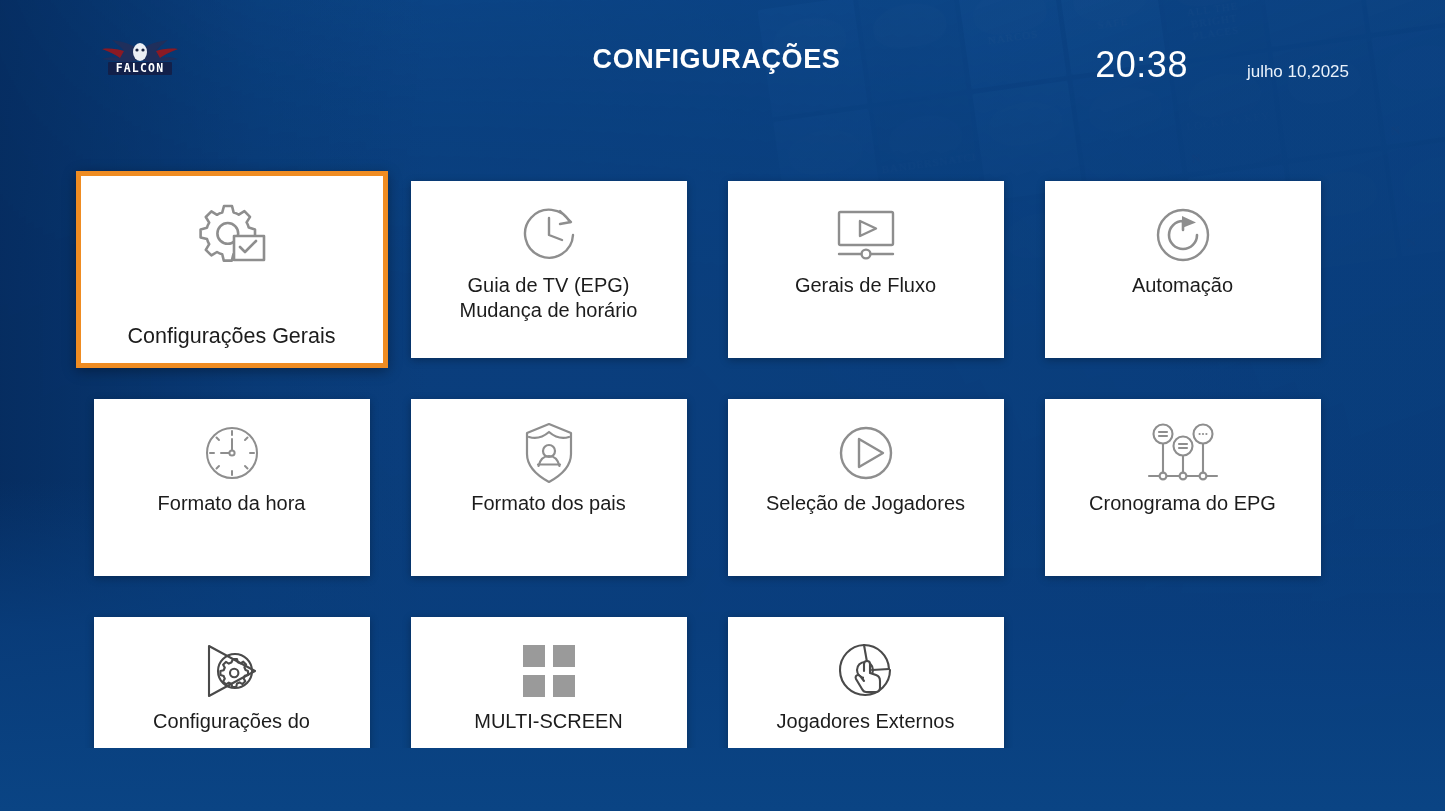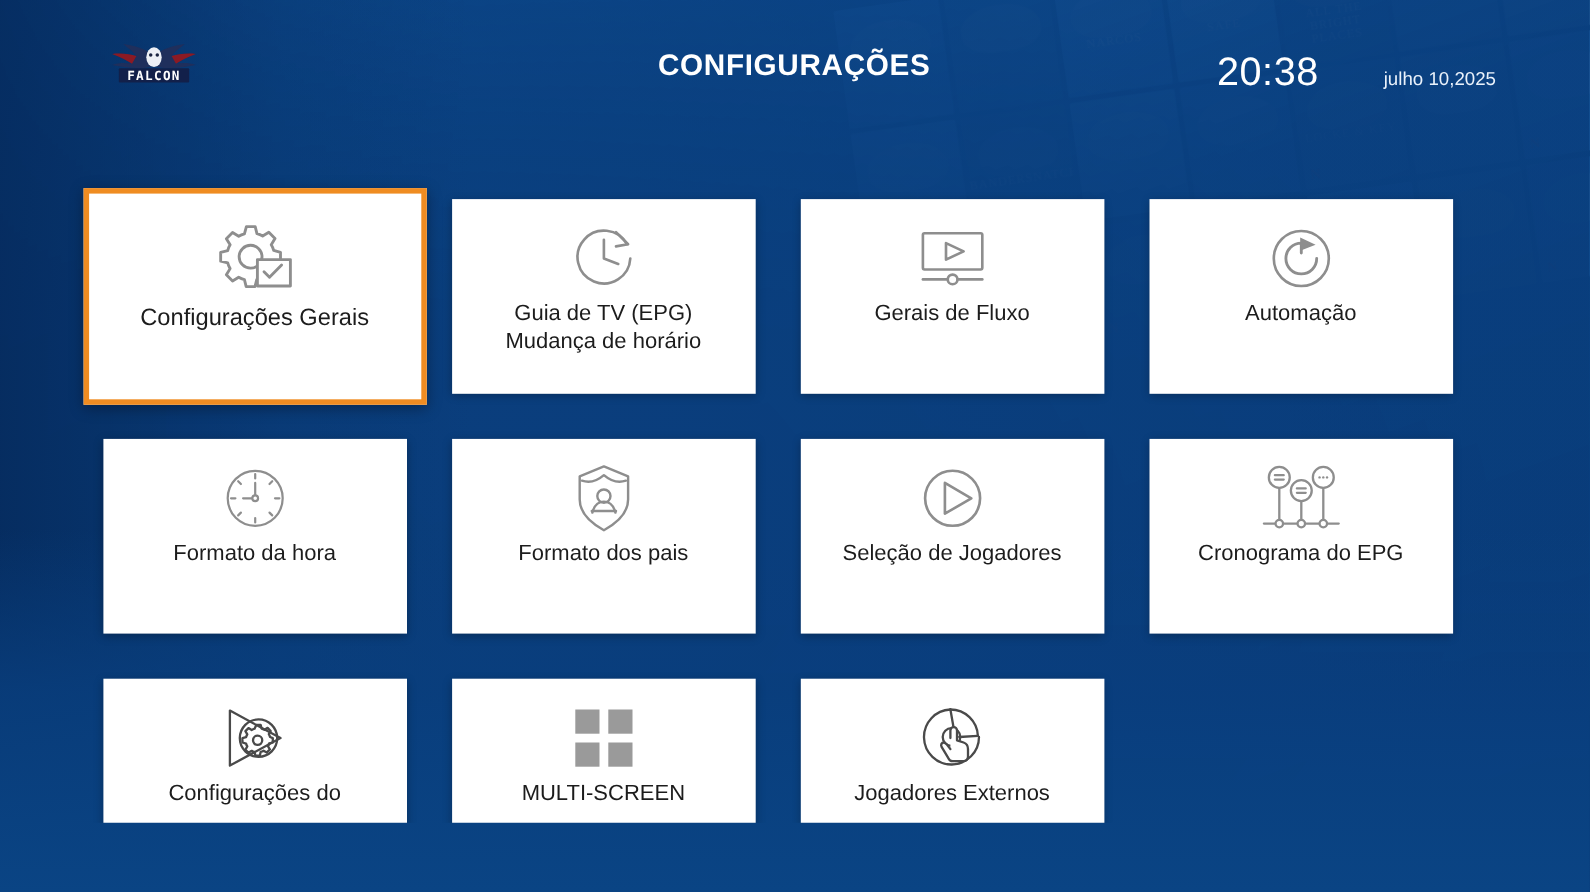--- a/index.html
+++ b/index.html
@@ -95,21 +95,21 @@
     position: absolute;
     left: 0; top: 0;
     width: 430px; height: 811px;
     background: linear-gradient(90deg, rgba(5,42,92,0.85) 0%, rgba(6,48,100,0.25) 60%, rgba(6,48,100,0) 100%);
     pointer-events: none;
   }
 
   
   .header {
     position: absolute;
-    top: 0; left: 0; right: 1px;
+    top: 0; left: 0; right: 12px;
     height: 118px;
     z-index: 5;
   }
 
   .logo {
     position: absolute;
     left: 84px;
     top: 38px;
     width: 112px;
     height: 40px;
@@ -185,20 +185,21 @@
     cursor: pointer;
   }
 
   .card.selected {
     width: 312px;
     height: 197px;
     margin: -10px -18px;
     border: 5px solid #ef8c22;
     box-shadow: 0 3px 12px rgba(0,0,0,0.35);
     z-index: 3;
+    gap: 48px;
   }
 
   .card-icon {
     flex: 0 0 auto;
     height: 92px;
     display: flex;
     align-items: center;
     justify-content: center;
     padding-top: 16px;
   }

